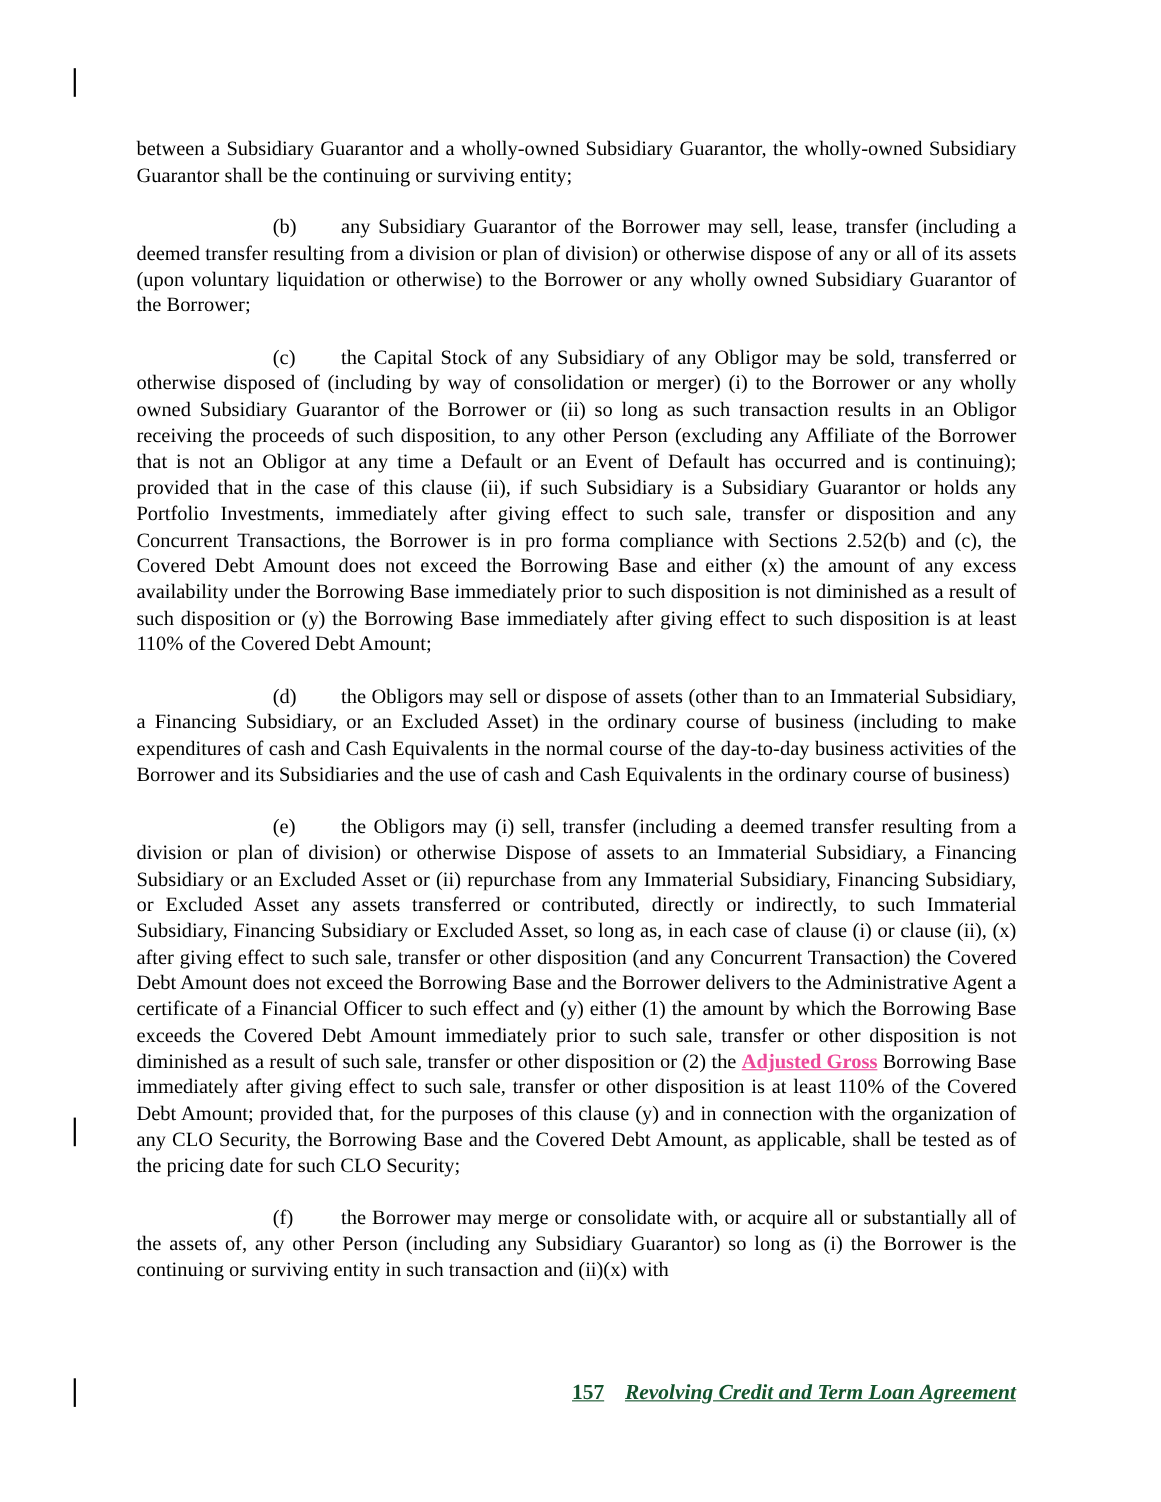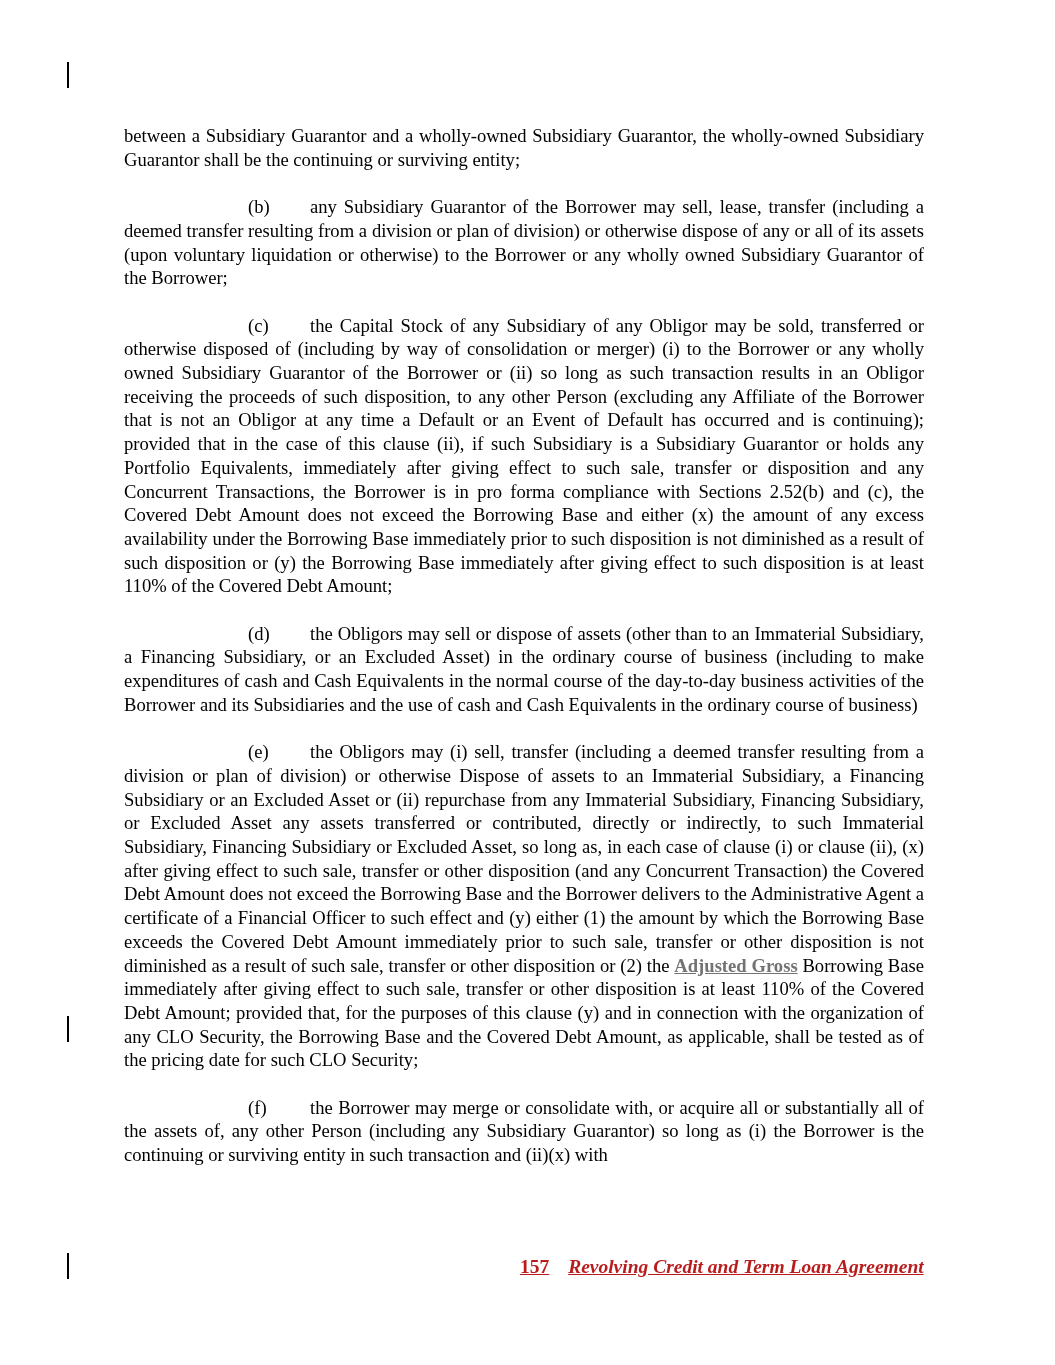--- a/index.html
+++ b/index.html
@@ -6,23 +6,23 @@
     body { width:1055px; height:1365px; position:relative; overflow:hidden;
            font-family:"Liberation Serif","DejaVu Serif",serif; color:#000; }
     .page { position:absolute; left:0; top:0; width:1055px; height:1365px;border-radius:28px; }
     .bar { position:absolute; left:67px; width:2px; background:#000; }
     .body { position:absolute; left:124px; top:124px; width:800px;
             font-size:18.6px; line-height:23.7px; text-align:justify; }
     .para { margin:0 0 23.7px 0; }
     .indent { display:inline-block; width:124px; }
     .lbl { display:inline-block; width:62px; }
     .u { }
-    .link { color:#737373; font-weight:bold; text-decoration:underline; }
+    .link { color:#ec4899; font-weight:bold; text-decoration:underline; }
     .footer { position:absolute; left:520px; top:1256px; font-size:19.5px;
-              color:#b91c1c; font-weight:bold; font-style:italic; }
+              color:#14532d; font-weight:bold; font-style:italic; }
     .footer .num { font-style:normal; text-decoration:underline; margin-right:14px; }
     .footer .title { text-decoration:underline; }
   </style>
 </head>
 <body>
 
 <div class="page">
 
   <div class="bar" style="top:62px;height:26px;"></div>
   <div class="bar" style="top:1016px;height:26px;"></div>
@@ -34,21 +34,21 @@
       <span>between a Subsidiary Guarantor and a wholly-owned Subsidiary Guarantor, the wholly-owned Subsidiary Guarantor shall be the continuing or surviving entity;</span>
     </p>
 
     <p class="para">
       <span class="indent"></span><span class="lbl">(b)</span><span>any Subsidiary Guarantor of the Borrower may sell, lease, transfer (including a deemed transfer resulting from a division or plan of division) or otherwise dispose of any or all of its assets (upon voluntary liquidation or otherwise) to the Borrower or any wholly owned Subsidiary Guarantor of the Borrower;</span>
     </p>
 
     <p class="para">
       <span class="indent"></span><span class="lbl">(c)</span><span>the Capital Stock of any Subsidiary of any Obligor may be sold, transferred or otherwise disposed of (including by way of consolidation or merger) (i) to the Borrower or any wholly owned Subsidiary Guarantor of the Borrower or (ii) so long as such transaction results in an Obligor receiving the proceeds of such disposition, to any other Person (excluding any Affiliate of the Borrower that is not an Obligor at any time a Default or an Event of Default has occurred and is continuing);</span>
       <span class="u">provided</span>
-      <span>that in the case of this clause (ii), if such Subsidiary is a Subsidiary Guarantor or holds any Portfolio Equivalents, immediately after giving effect to such sale, transfer or disposition and any Concurrent Transactions, the Borrower is in pro forma compliance with</span>
+      <span>that in the case of this clause (ii), if such Subsidiary is a Subsidiary Guarantor or holds any Portfolio Investments, immediately after giving effect to such sale, transfer or disposition and any Concurrent Transactions, the Borrower is in pro forma compliance with</span>
       <span class="u">Sections 2.52(b)</span>
       <span>and</span>
       <span class="u">(c)</span><span>, the Covered Debt Amount does not exceed the Borrowing Base and either (x) the amount of any excess availability under the Borrowing Base immediately prior to such disposition is not diminished as a result of such disposition or (y) the Borrowing Base immediately after giving effect to such disposition is at least 110% of the Covered Debt Amount;</span>
     </p>
 
     <p class="para">
       <span class="indent"></span><span class="lbl">(d)</span><span>the Obligors may sell or dispose of assets (other than to an Immaterial Subsidiary, a Financing Subsidiary, or an Excluded Asset) in the ordinary course of business (including to make expenditures of cash and Cash Equivalents in the normal course of the day-to-day business activities of the Borrower and its Subsidiaries and the use of cash and Cash Equivalents in the ordinary course of business)</span>
     </p>
 
     <p class="para">

